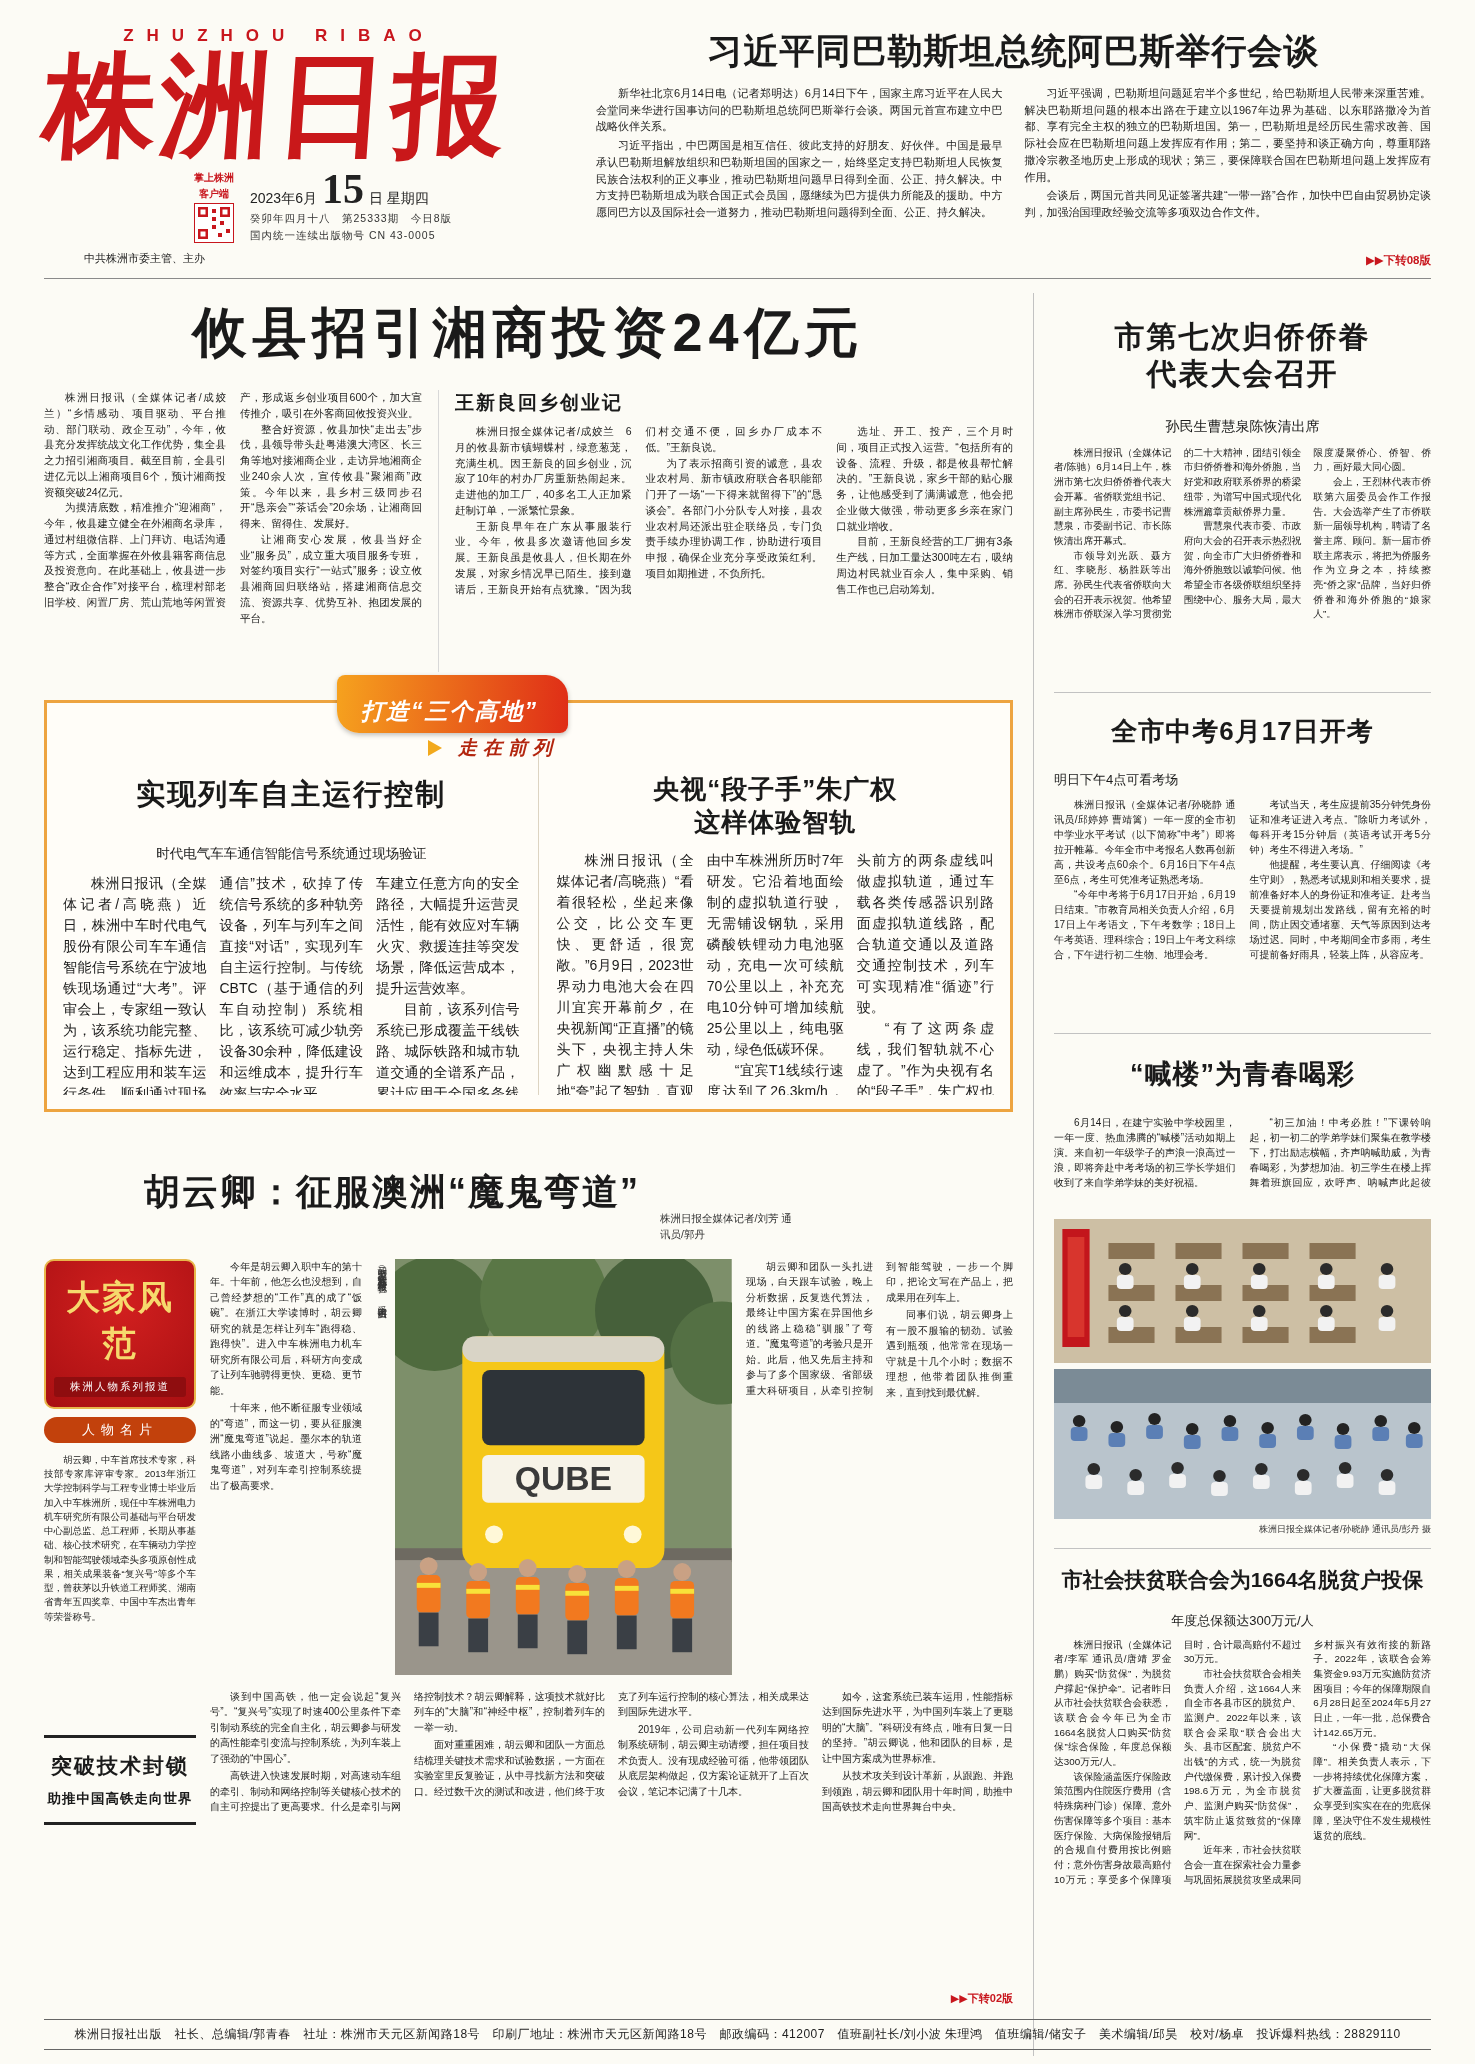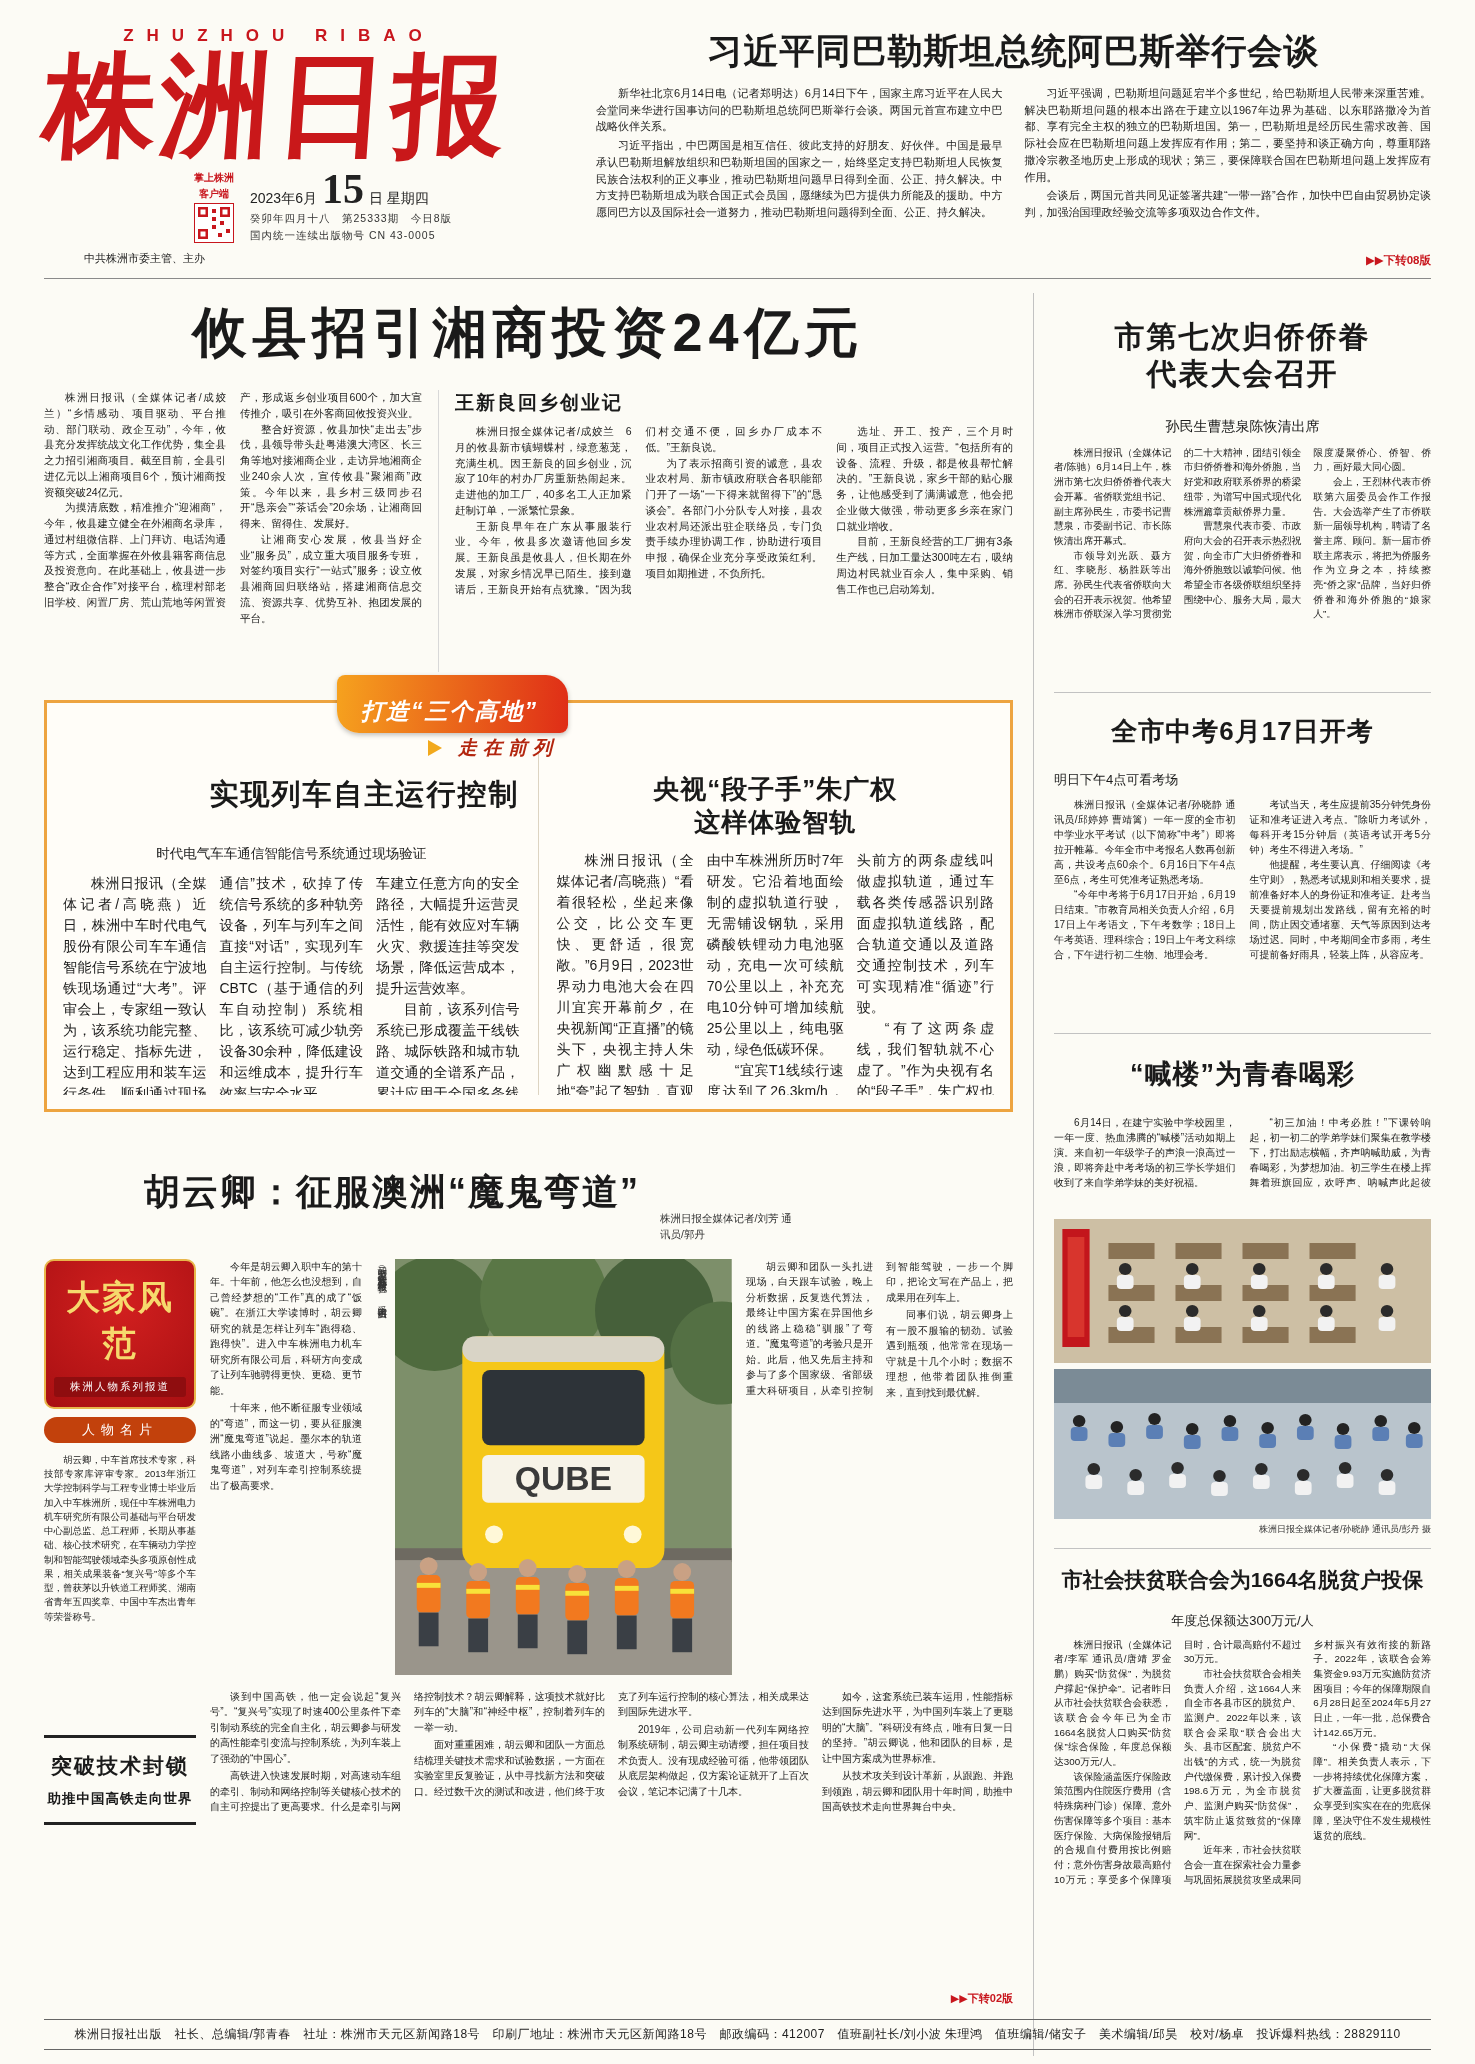--- a/index.html
+++ b/index.html
@@ -49,21 +49,21 @@
   .badge{position:absolute;top:-28px;left:290px;display:flex;flex-direction:column;align-items:flex-end;}
   .badge-top{background:linear-gradient(95deg,#f6a21e,#df2d17);color:#fff;font-weight:bold;font-style:italic;
              font-size:23px;letter-spacing:2px;padding:21px 30px 6px 24px;border-radius:8px 22px 8px 22px;
              box-shadow:0 2px 5px rgba(0,0,0,.25);}
   .badge-bottom{display:flex;align-items:center;gap:16px;color:#b3260f;font-weight:900;font-style:italic;
                 font-size:19px;letter-spacing:6px;margin-top:2px;padding-right:10px;}
   .badge-arrow{width:0;height:0;border-left:14px solid #f2a91d;border-top:8px solid transparent;border-bottom:8px solid transparent;display:inline-block;}
   .highland-inner{display:grid;grid-template-columns:1fr 1fr;column-gap:18px;height:100%;}
   .hl-article{display:flex;flex-direction:column;overflow:hidden;min-width:0;}
   .hl-article.b{border-left:1px solid #ddd4c2;padding-left:18px;}
-  .hl-headline{font-size:29px;font-weight:900;text-align:right;letter-spacing:2px;}
+  .hl-headline{font-size:29px;font-weight:900;text-align:center;letter-spacing:2px;}
   .hl-headline2{font-size:26px;font-weight:900;text-align:center;letter-spacing:1px;line-height:1.3;margin-bottom:10px;}
   .hl-subhead{font-size:13.5px;text-align:center;margin:6px 0 10px;color:#222;}
   .hl-body{column-count:3;column-gap:13px;font-size:14px;line-height:1.5;text-align:justify;flex:1;overflow:hidden;}
 
   
   .huyun{margin-top:26px;}
   .huyun-head{display:flex;align-items:flex-end;gap:20px;margin:0 0 12px 100px;}
   .huyun-headline{font-size:36px;font-weight:900;letter-spacing:2px;}
   .huyun-byline{font-size:10.5px;color:#333;padding-bottom:5px;width:140px;line-height:1.45;}
   .huyun-grid{display:flex;gap:14px;height:416px;overflow:hidden;}

